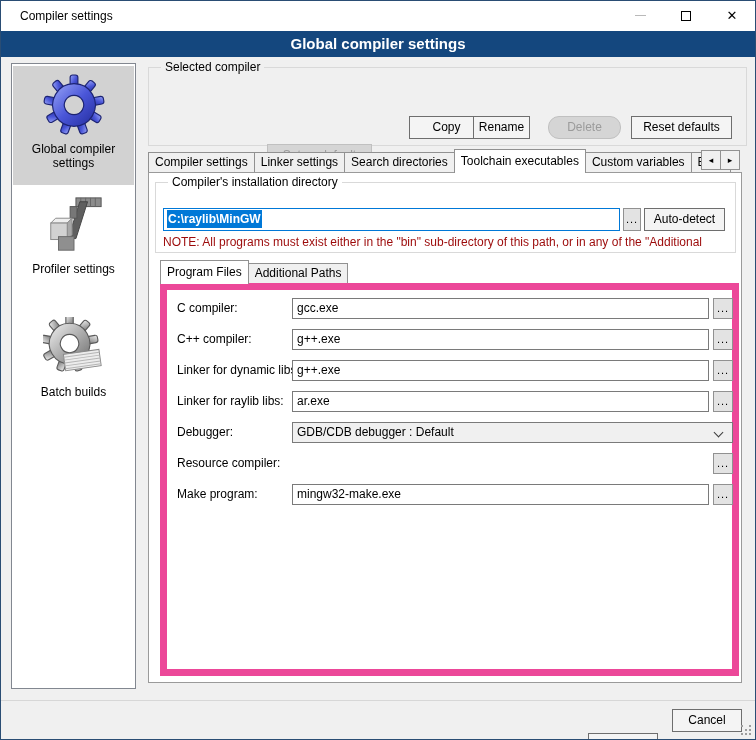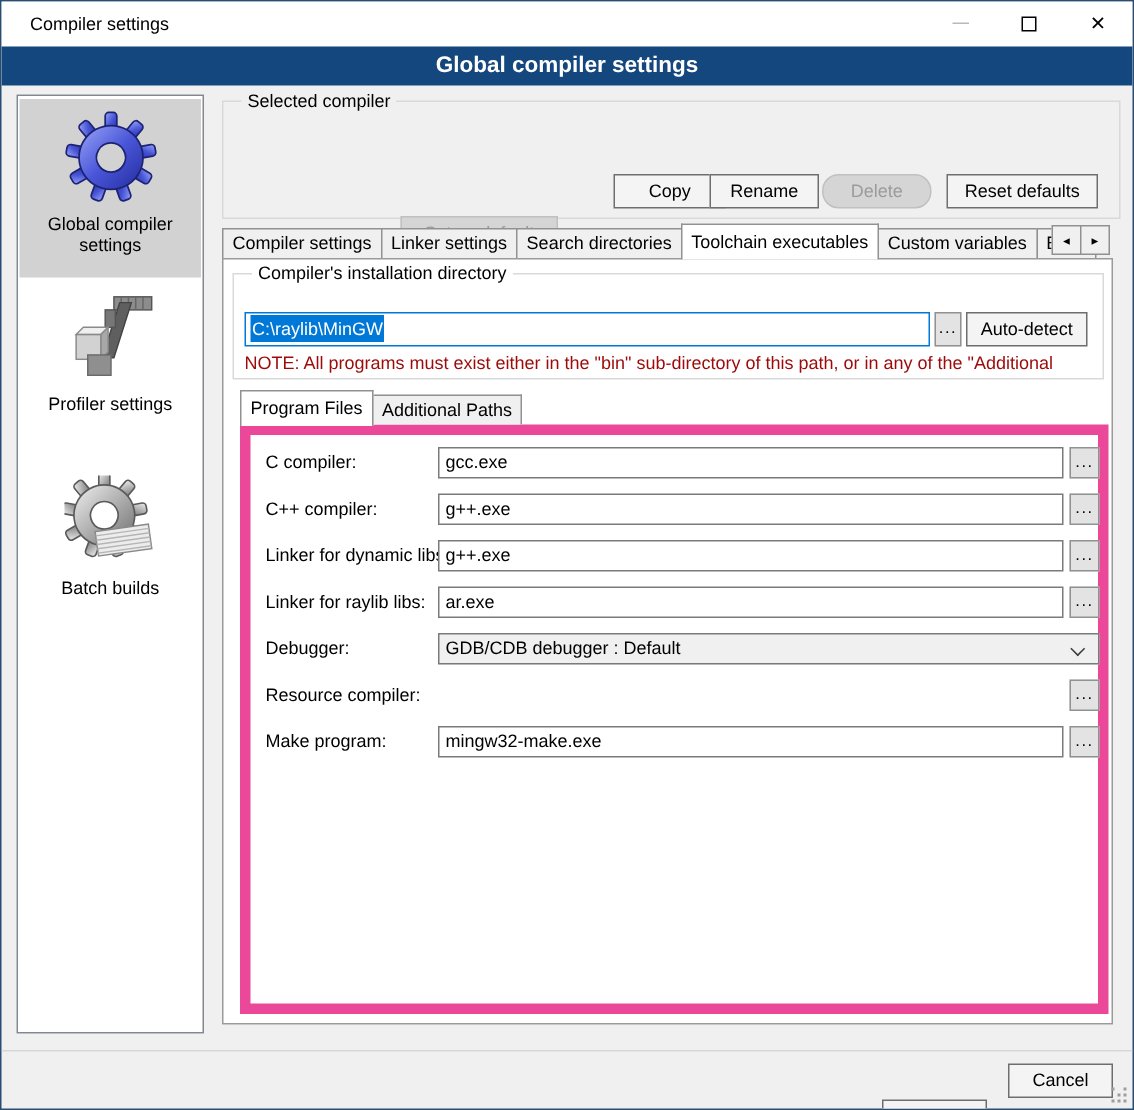--- a/index.html
+++ b/index.html
@@ -53,21 +53,21 @@
 
   
   .btn { position:absolute; height:23px; background:#f4f4f4; border:1px solid #6e6e6e;
          text-align:center; line-height:21px; font-size:12px; cursor:default; }
   .btn.disabled { background:#d5d5d5; border:1px solid #c0c0c0; color:#9b9b9b; }
   .btn-sm { position:absolute; background:#e3e3e3; border:1px solid #919191; text-align:center;
             line-height:17px; font-size:11px; letter-spacing:1px; cursor:default; }
 
   .b-setdefault { left:118px; top:48px; width:105px;margin-top:28px; }
   .b-copy       { left:260px; top:48px; width:75px; }
-  .b-rename     { left:324px; top:48px; width:73px; }
+  .b-rename     { left:324px; top:48px; width:57px; }
   .b-delete     { left:399px; top:48px; width:73px;border-radius:11px; }
   .b-reset      { left:482px; top:48px; width:101px; }
 
   
   .tabstrip { position:absolute; left:147px; top:148px; height:23px; display:flex;
               align-items:flex-end; z-index:3; }
   .tab { height:20px; line-height:19px; padding:0 6px; background:#f0f0f0;
          border:1px solid #919191; border-bottom:none; margin-left:-1px; white-space:nowrap; }
   .tab:first-child { margin-left:0; }
   .tab.active { height:24px; line-height:23px; background:#fff; margin-bottom:-1px; z-index:4; }
@@ -77,21 +77,21 @@
                text-align:center; line-height:18px; font-size:9px; margin-left:-1px; }
 
   .tabpanel { position:absolute; left:147px; top:171px; width:594px; height:511px;
               background:#fff; border:1px solid #9a9a9a; z-index:2; }
 
   
   .gb2 { left:6px; top:9px; width:581px; height:71px; }
   .gb2 .gb-label { background:#fff; }
   .pathbox { position:absolute; left:7px; top:25px; width:457px; height:23px; background:#fff;
              border:1px solid #0078D7; line-height:20px; padding-left:3px; overflow:hidden;
-             white-space:nowrap; }
+             white-space:nowrap;font-weight:bold; }
   .pathbox .sel { background:#0078D7; color:#fff; padding:2px 1px; }
   .b-browse-main { left:467px; top:25px; width:18px; height:23px; line-height:20px; }
   .b-autodetect  { left:488px; top:25px; width:81px; }
   .note { position:absolute; left:7px; top:52px; width:570px; white-space:nowrap;
           overflow:hidden; color:#9C0A0A; }
 
   
   .subtabstrip { position:absolute; left:11px; top:87px; height:23px; display:flex;
                  align-items:flex-end; z-index:3; }
   .subtabpanel { position:absolute; left:11px; top:110px; width:579px; height:393px;

